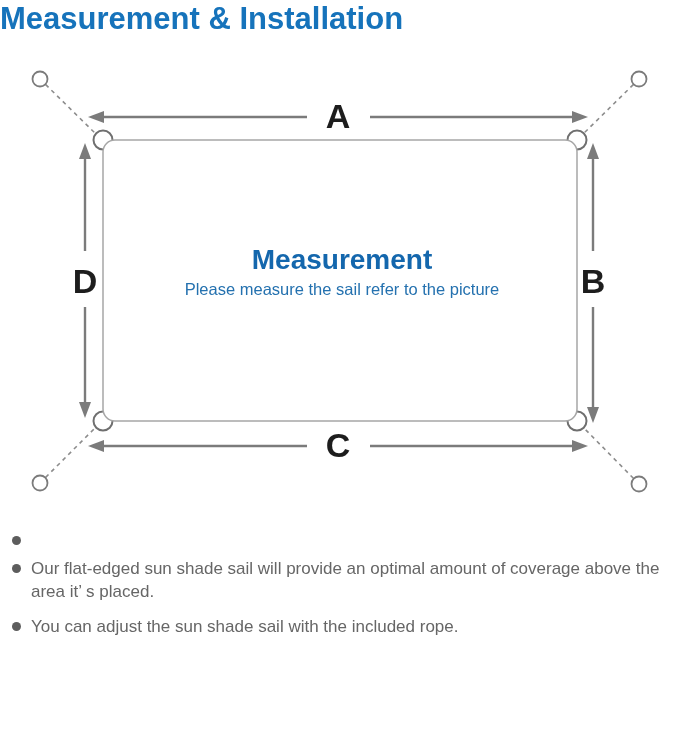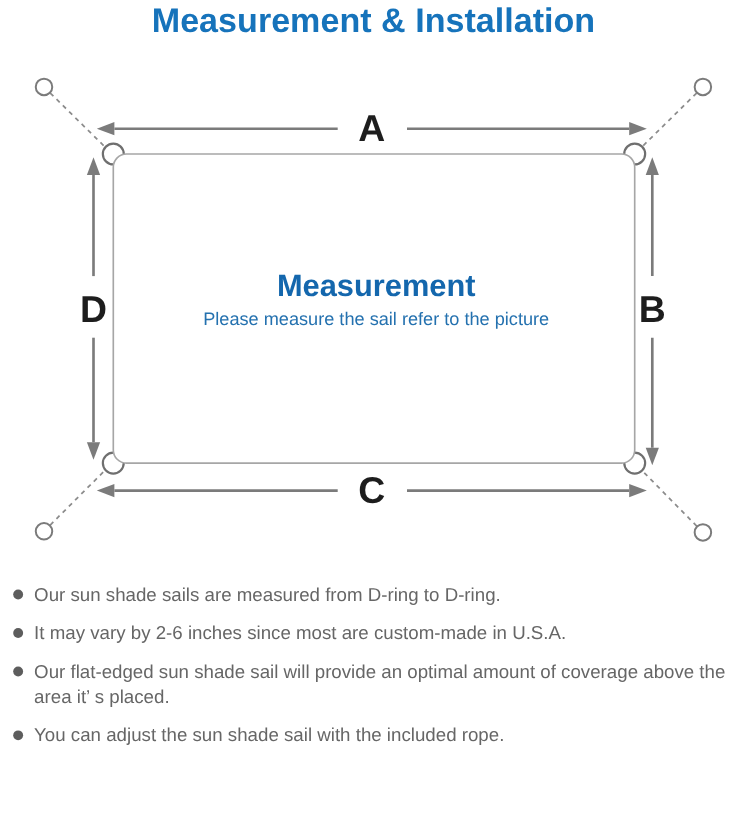--- a/index.html
+++ b/index.html
@@ -6,21 +6,21 @@
   .page {
     position:relative;
     width:679px; height:739px;
     background:#ffffff;
     font-family:"Liberation Sans", sans-serif;
     overflow:hidden;
   }
   .page-title {
     position:absolute; top:1px; left:0; right:0;
     margin:0;
-    text-align:center;
+    text-align:left;
     font-size:31px;
     font-weight:bold;
     color:#1673bb;
     letter-spacing:0px;
   }
   .diagram {
     position:absolute; top:55px; left:0;
     width:679px; height:470px;
     display:block;
   }
@@ -122,25 +122,20 @@
     <text class="dim-label" x="338" y="402" text-anchor="middle">C</text>
     <text class="dim-label" x="85" y="238" text-anchor="middle">D</text>
 
     <text class="center-heading" x="342" y="214" text-anchor="middle">Measurement</text>
     <text class="center-caption" x="342" y="240" text-anchor="middle">Please measure the sail refer to the picture</text>
   </svg>
 
   <div class="notes">
     <div class="note">
       <span class="dot"></span>
-      <span>Our sun shade sails are measured from D-ring to D-ring.</span>
-    </div>
-    <div class="note">
-      <span class="dot"></span>
-      <span>It may vary by 2-6 inches since most are custom-made in U.S.A.</span>
     </div>
     <div class="note">
       <span class="dot"></span>
       <span>Our flat-edged sun shade sail will provide an optimal amount of coverage above the area it’ s placed.</span>
     </div>
     <div class="note">
       <span class="dot"></span>
       <span>You can adjust the sun shade sail with the included rope.</span>
     </div>
   </div>

